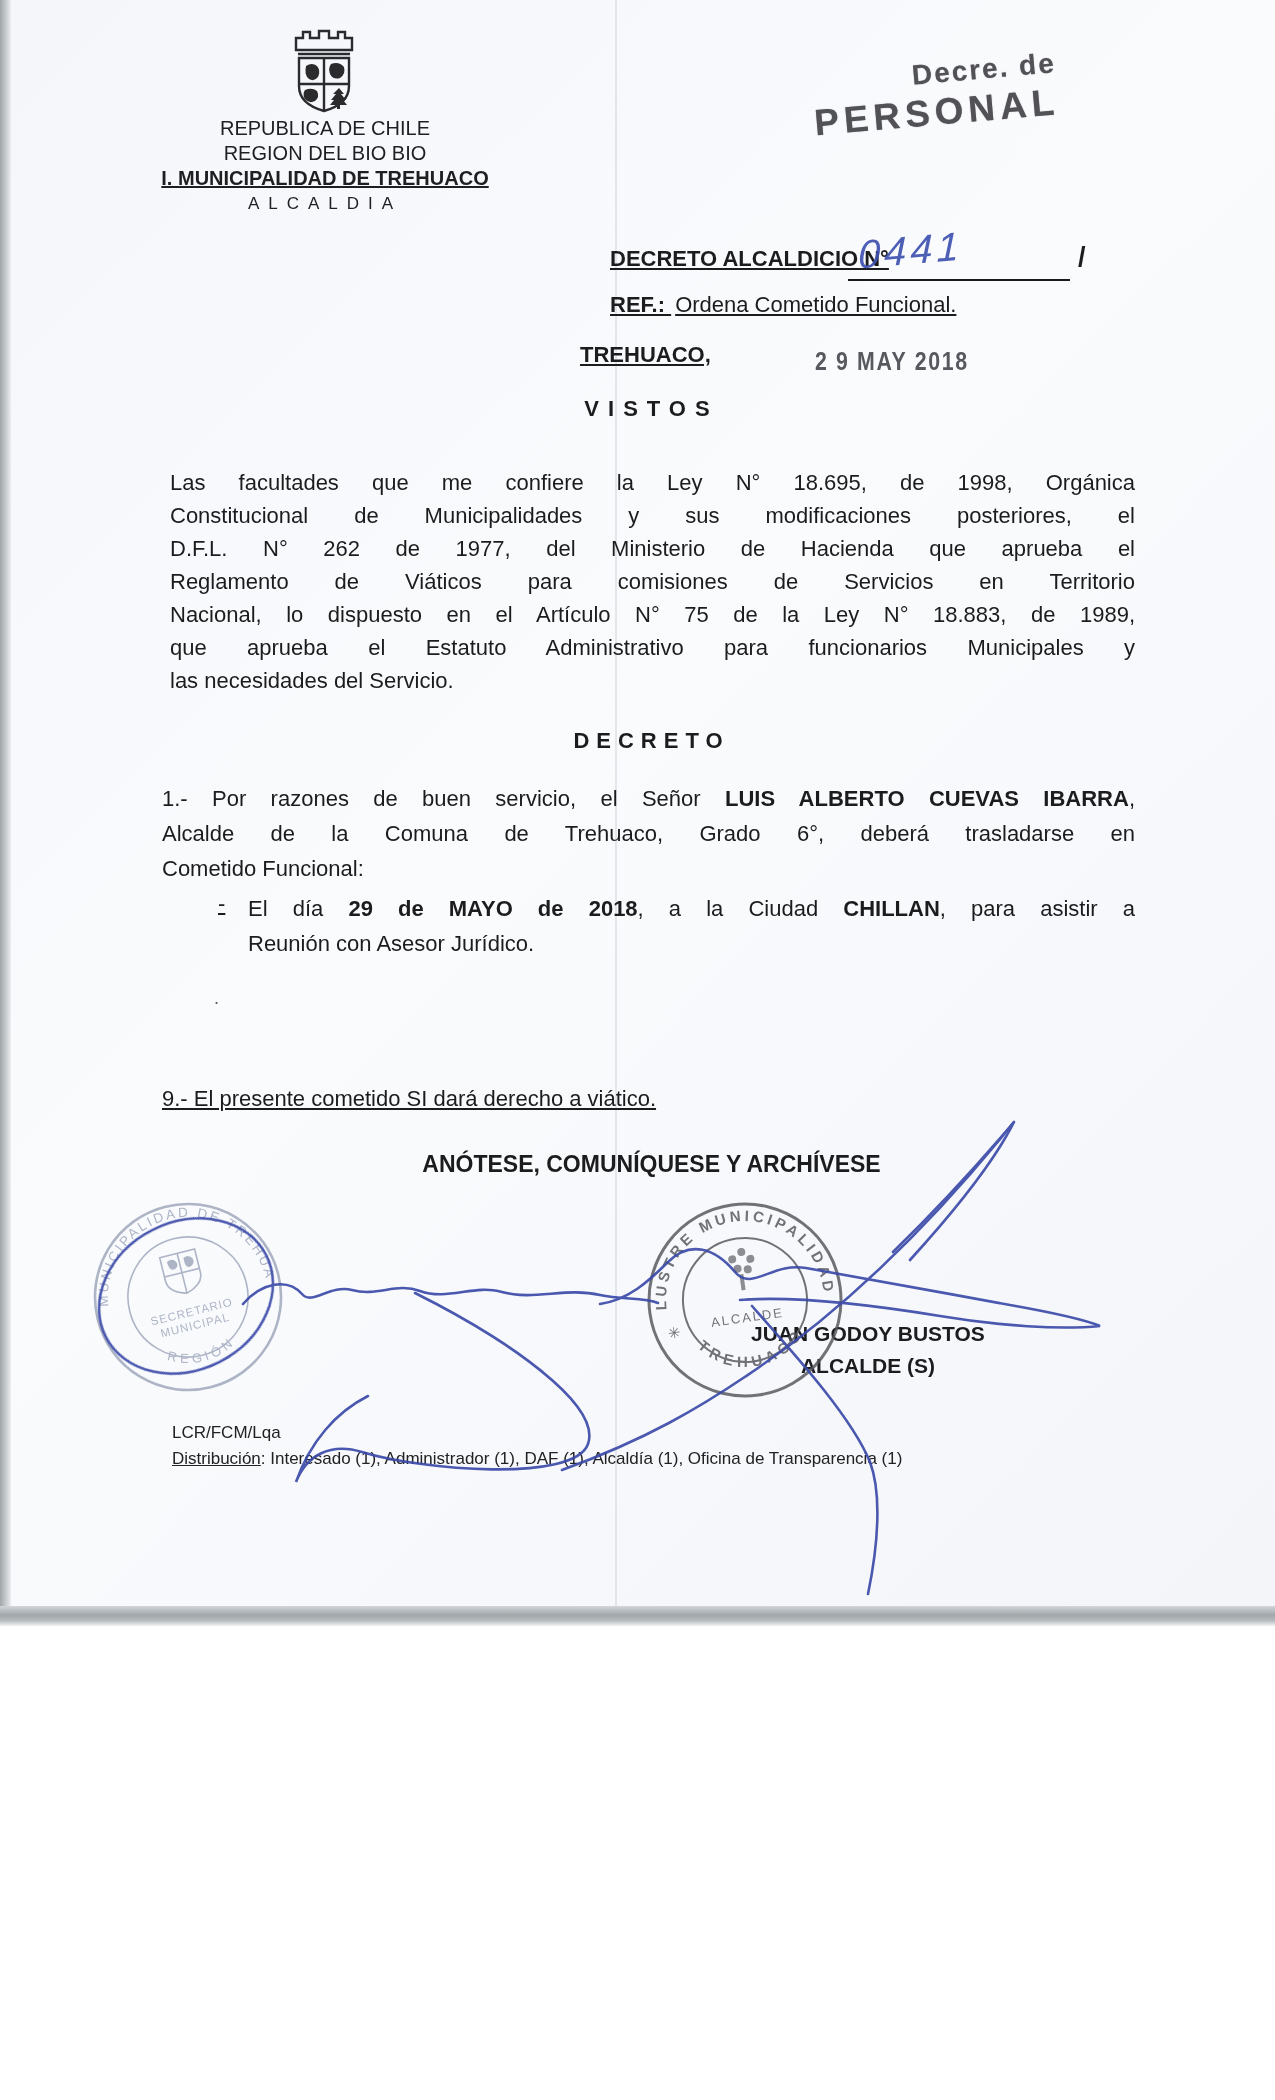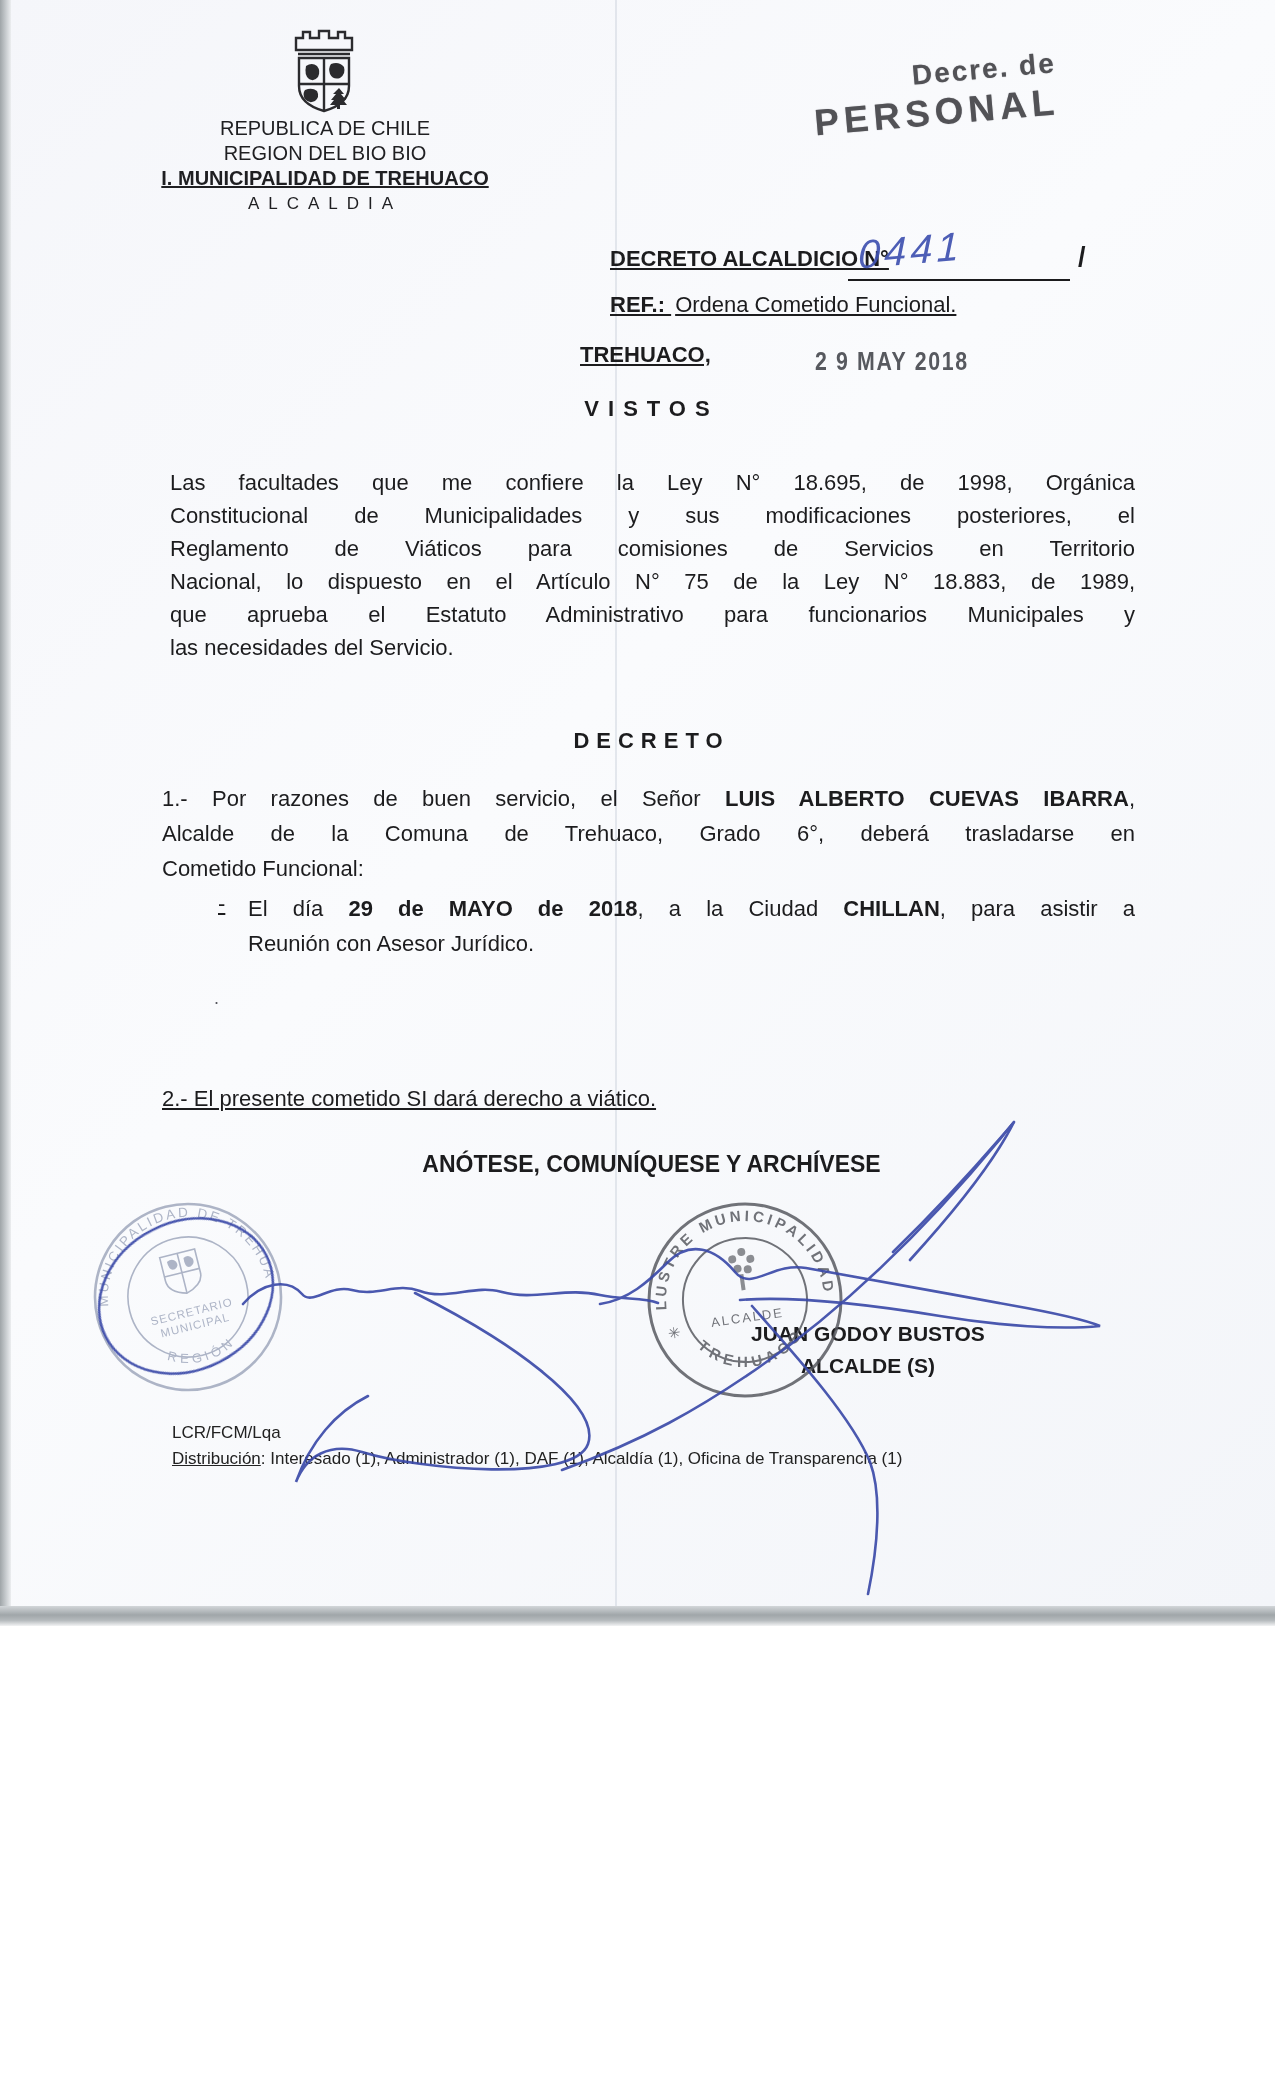--- a/index.html
+++ b/index.html
@@ -78,20 +78,21 @@
     <span style="margin-left:4px;">Ordena Cometido Funcional.</span>
   </div>
 
   <div class="abs b t22" style="left:580px;top:342px;">TREHUACO,</div>
   <div class="abs datestamp" style="left:815px;top:346px;">2 9 MAY 2018</div>
 
   <div class="abs heading" style="left:168px;top:396px;width:967px;">VISTOS</div>
   <div class="abs para" style="left:170px;top:466px;width:965px;">
       <div class="ln jl"><span>Las facultades que me confiere la Ley N° 18.695, de 1998, Orgánica</span></div>
       <div class="ln jl"><span>Constitucional de Municipalidades y sus modificaciones posteriores, el</span></div>
+      <div class="ln jl"><span>D.F.L. N° 262 de 1977, del Ministerio de Hacienda que aprueba el</span></div>
       <div class="ln jl"><span>Reglamento de Viáticos para comisiones de Servicios en Territorio</span></div>
       <div class="ln jl"><span>Nacional, lo dispuesto en el Artículo N° 75 de la Ley N° 18.883, de 1989,</span></div>
       <div class="ln jl"><span>que aprueba el Estatuto Administrativo para funcionarios Municipales y</span></div>
       <div class="ln"><span>las necesidades del Servicio.</span></div>
     </div>
 
   <div class="abs heading" style="left:168px;top:728px;width:967px;letter-spacing:7px;">DECRETO</div>
 
   <div class="abs para para2" style="left:162px;top:781px;width:973px;">
       <div class="ln jl"><span>1.- Por razones de buen servicio, el Señor </span><span class="b">LUIS ALBERTO CUEVAS IBARRA</span><span>,</span></div>
@@ -100,21 +101,21 @@
     </div>
 
   <div class="abs t22" style="left:218px;top:891px;">-</div>
   <div class="abs para para2" style="left:248px;top:891px;width:887px;">
       <div class="ln jl"><span>El día </span><span class="b">29 de MAYO de 2018</span><span>, a la Ciudad </span><span class="b">CHILLAN</span><span>, para asistir a</span></div>
       <div class="ln"><span>Reunión con Asesor Jurídico.</span></div>
     </div>
 
   <div class="abs" style="left:214px;top:988px;font-size:18px;color:#55565c;">.</div>
 
-  <div class="abs t22" style="left:162px;top:1086px;">2.- El presente cometido SI dará derecho a viático.</div>
+  <div class="abs t22" style="left:162px;top:1086px;">9.- El presente cometido SI dará derecho a viático.</div>
 
   <div class="abs b" style="left:168px;top:1151px;width:967px;font-size:23px;text-align:center;">ANÓTESE, COMUNÍQUESE Y ARCHÍVESE</div>
 
   <div class="abs signame" style="left:698px;top:1318px;width:340px;">
     <div>JUAN GODOY BUSTOS</div>
     <div>ALCALDE (S)</div>
   </div>
 
   <div class="abs foot" style="left:172px;top:1420px;">LCR/FCM/Lqa</div>
   <div class="abs foot" style="left:172px;top:1446px;width:960px;">

